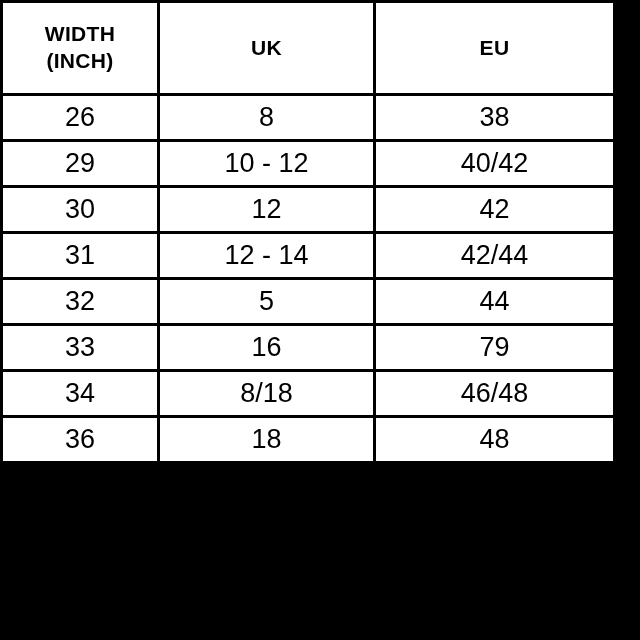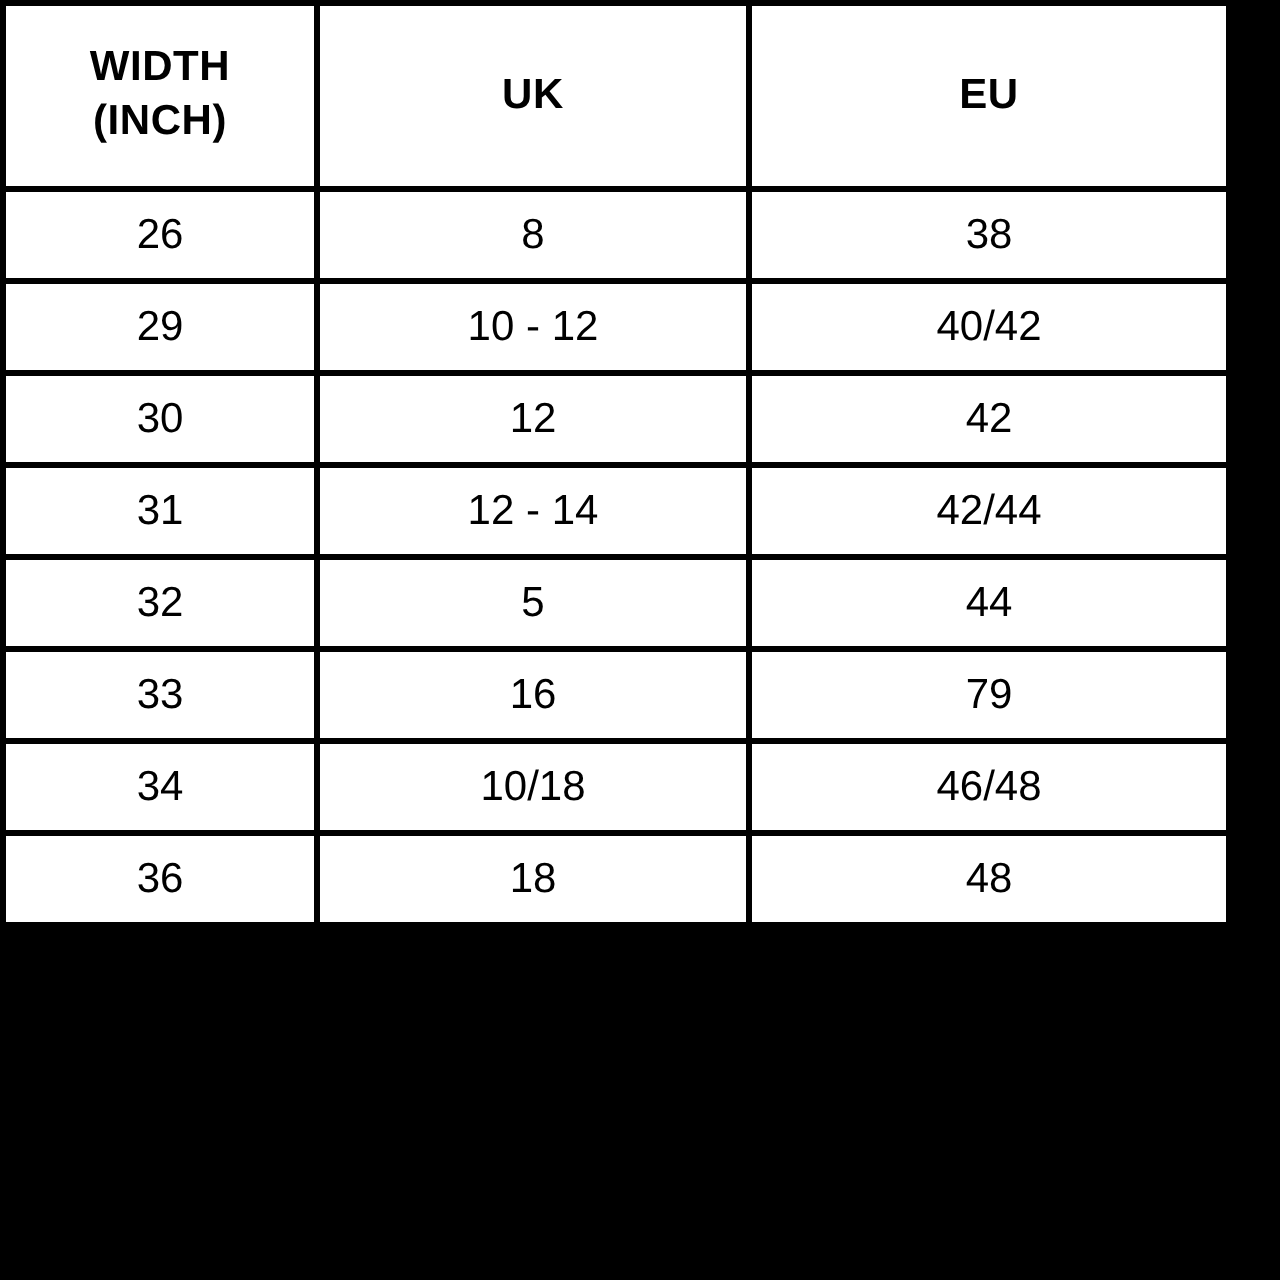--- a/index.html
+++ b/index.html
@@ -44,21 +44,21 @@
   }
   table.size-table thead th {
     font-weight: bold;
     font-size: 21px;
     height: 88px;
     line-height: 1.28;
     letter-spacing: 0.3px;
   }
   table.size-table tbody td {
     font-weight: normal;
-    font-size: 21px;
+    font-size: 27px;
     height: 41px;
     line-height: 1.1;
   }
   col.c-width { width: 157px; }
   col.c-uk    { width: 216px; }
   col.c-eu    { width: 240px; }
   .hdr-line {
     display: block;
   }
   .black-footer {
@@ -130,21 +130,21 @@
           <td>5</td>
           <td>44</td>
         </tr>
         <tr>
           <td>33</td>
           <td>16</td>
           <td>79</td>
         </tr>
         <tr>
           <td>34</td>
-          <td>10/18</td>
+          <td>8/18</td>
           <td>46/48</td>
         </tr>
         <tr>
           <td>36</td>
           <td>18</td>
           <td>48</td>
         </tr>
       </tbody>
     </table>
   </div>

